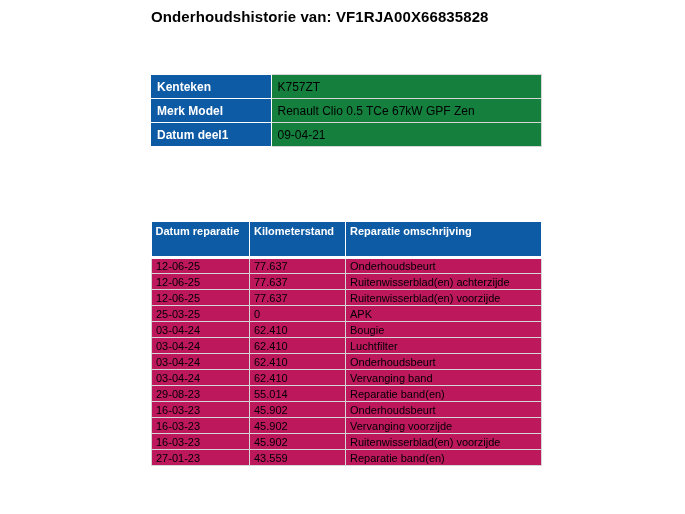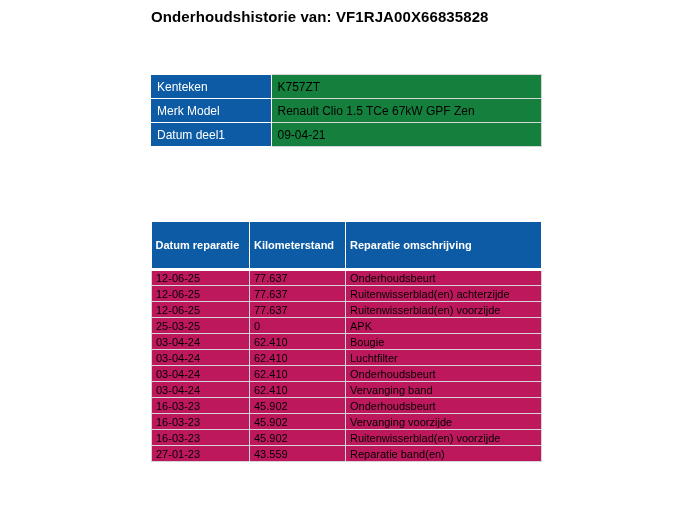--- a/index.html
+++ b/index.html
@@ -37,21 +37,21 @@
   .vehicle-table td{
     height:24px;
     font-size:12px;
     vertical-align:middle;
     padding:2px 6px;
   }
   .vehicle-table td.vlabel{
     width:120px;
     background:var(--header-blue);
     color:#ffffff;
-    font-weight:normal;
+    font-weight:bold;
     border:1px solid #ffffff;
     border-left:none;
   }
   .vehicle-table td.vvalue{
     width:270px;
     background:#15803d;
     border:1px solid var(--cell-border);
   }
   
   .repair-table{
@@ -59,21 +59,21 @@
     width:390px;
   }
   .repair-table th{
     background:var(--header-blue);
     color:#ffffff;
     font-weight:bold;
     font-size:11px;
     text-align:left;
     vertical-align:top;
     height:36px;
-    padding:17px 4px;
+    padding:3px 4px;
     border:1px solid #ffffff;
     border-bottom:3px solid #ffffff;
   }
   .repair-table th.c0{width:98px;border-left:none;}
   .repair-table th.c1{width:96px;}
   .repair-table th.c2{width:196px;}
   .repair-table td{
     font-size:11px;
     height:16px;
     padding:1px 4px;
@@ -92,21 +92,21 @@
   <h1 class="page-title">Onderhoudshistorie van: VF1RJA00X66835828</h1>
 
   <table class="vehicle-table">
     <tbody id="vehicle-tbody">
         <tr>
           <td class="vlabel">Kenteken</td>
           <td class="vvalue">K757ZT</td>
         </tr>
         <tr>
           <td class="vlabel">Merk Model</td>
-          <td class="vvalue">Renault Clio 1.5 TCe 67kW GPF Zen</td>
+          <td class="vvalue">Renault Clio 0.5 TCe 67kW GPF Zen</td>
         </tr>
         <tr>
           <td class="vlabel">Datum deel1</td>
           <td class="vvalue">09-04-21</td>
         </tr>
       </tbody>
   </table>
 
   <table class="repair-table">
     <thead>
@@ -151,20 +151,25 @@
           <td>03-04-24</td>
           <td>62.410</td>
           <td>Onderhoudsbeurt</td>
         </tr>
         <tr>
           <td>03-04-24</td>
           <td>62.410</td>
           <td>Vervanging band</td>
         </tr>
         <tr>
+          <td>29-08-23</td>
+          <td>55.014</td>
+          <td>Reparatie band(en)</td>
+        </tr>
+        <tr>
           <td>16-03-23</td>
           <td>45.902</td>
           <td>Onderhoudsbeurt</td>
         </tr>
         <tr>
           <td>16-03-23</td>
           <td>45.902</td>
           <td>Vervanging voorzijde</td>
         </tr>
         <tr>

